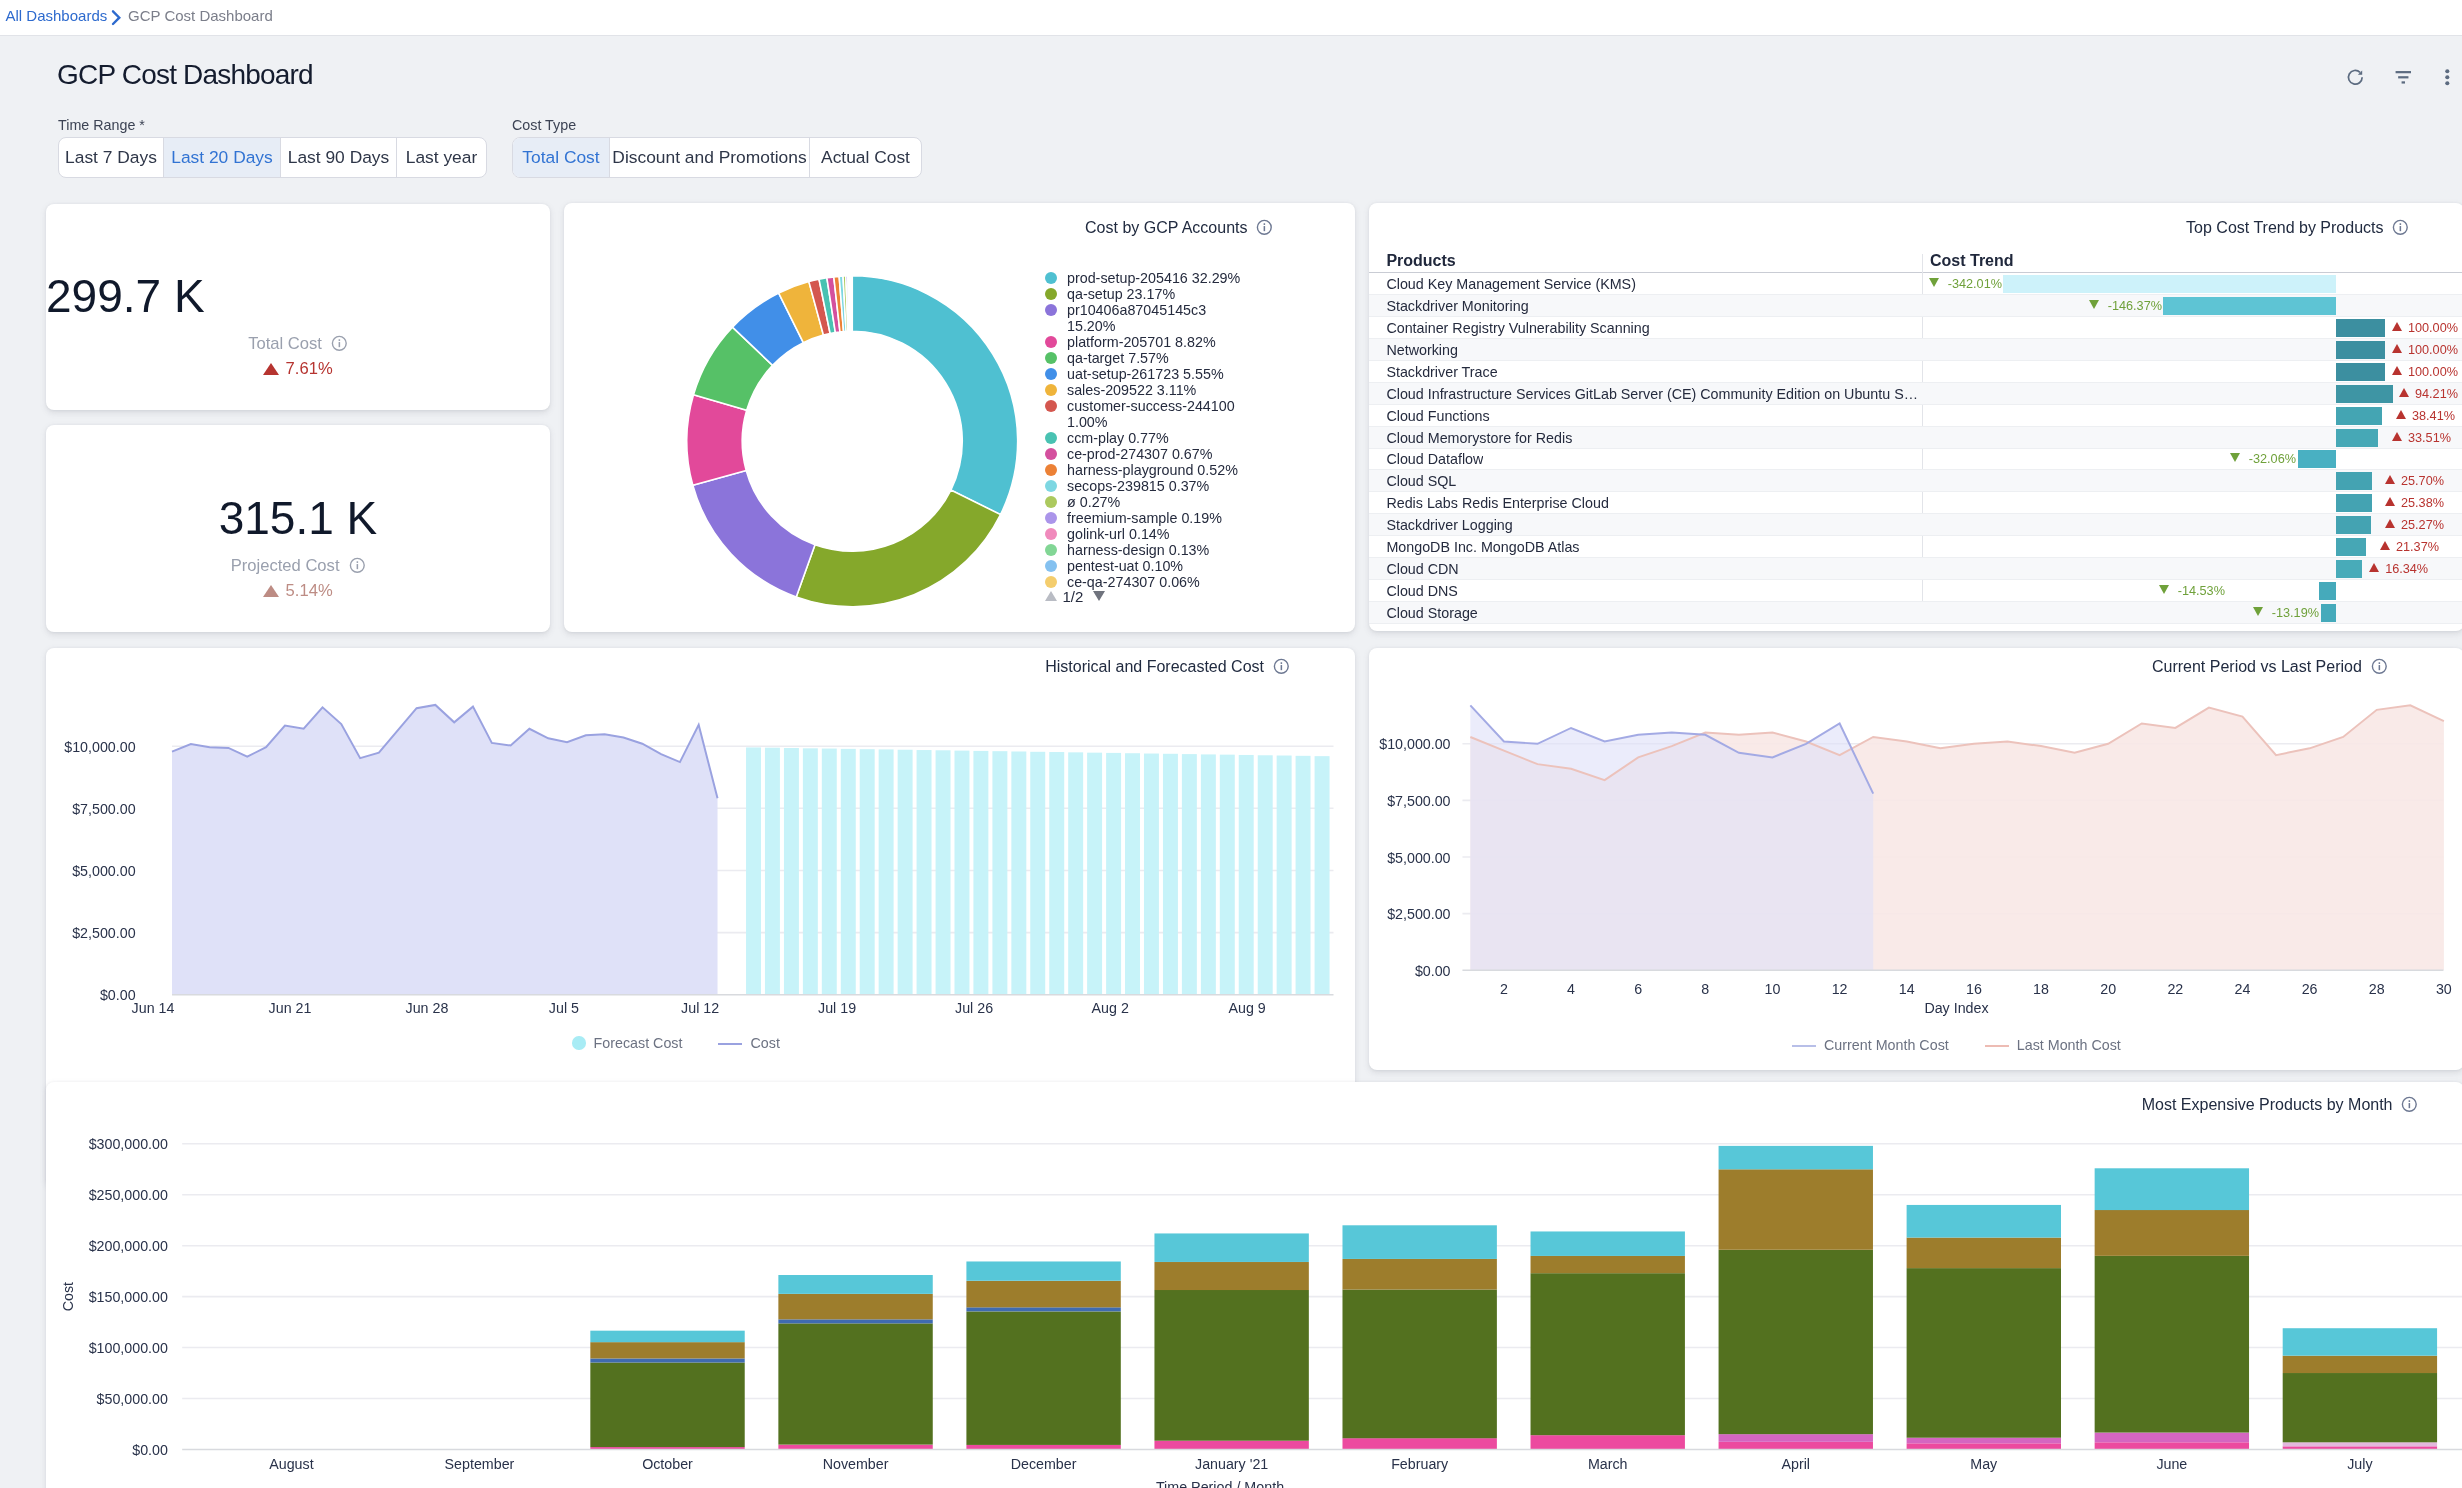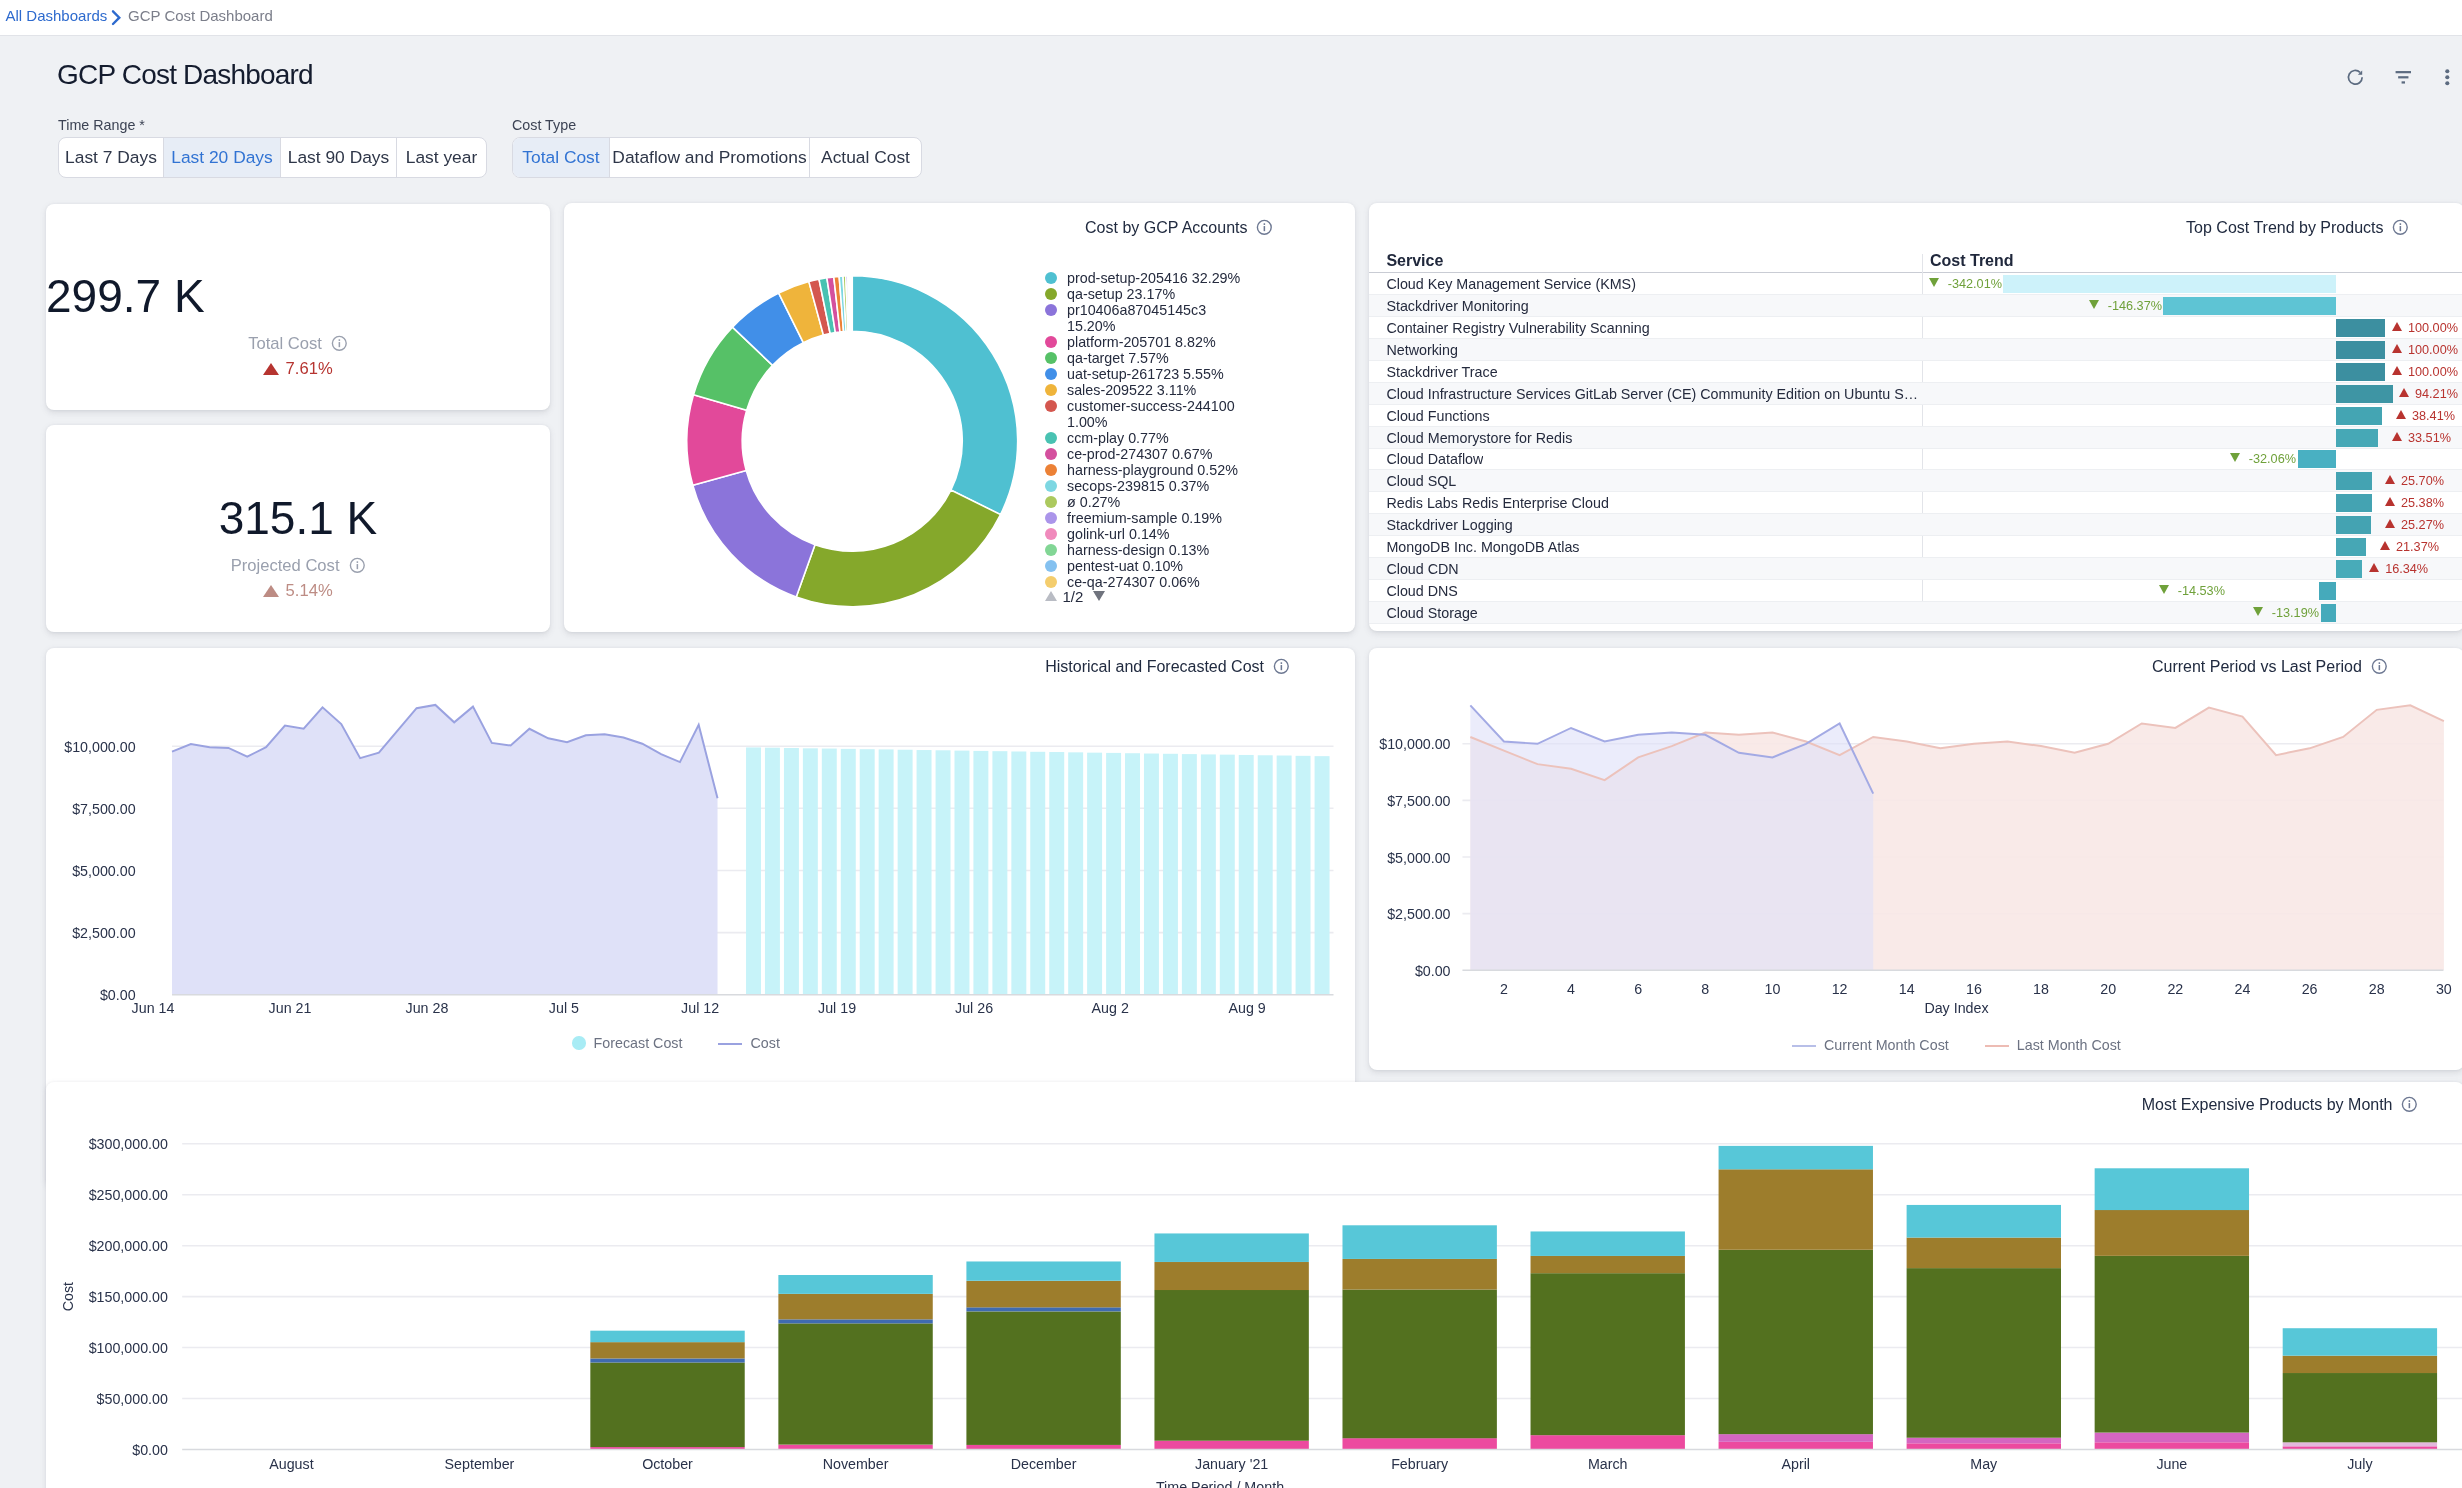--- a/index.html
+++ b/index.html
@@ -41,21 +41,21 @@
 <div style="position:absolute;left:512px;top:117px;font-size:14.3px;color:#3c4354">Cost Type</div>
 
 <div style="position:absolute;left:58px;top:137px;height:41px;background:#fff;border:1.6px solid #d8dae2;border-radius:8px;display:flex;overflow:hidden">
   <div style="width:105px;text-align:center;line-height:38px;font-size:17.4px;white-space:nowrap;color:#2e3648;border-right:1.6px solid #d8dae2">Last 7 Days</div>
   <div style="width:117px;text-align:center;line-height:38px;font-size:17.4px;white-space:nowrap;color:#3173d3;background:#e7edf6;border-right:1.6px solid #d8dae2">Last 20 Days</div>
   <div style="width:116px;text-align:center;line-height:38px;font-size:17.4px;white-space:nowrap;color:#2e3648;border-right:1.6px solid #d8dae2">Last 90 Days</div>
   <div style="width:89px;text-align:center;line-height:38px;font-size:17.4px;white-space:nowrap;color:#2e3648">Last year</div>
 </div>
 <div style="position:absolute;left:512px;top:137px;height:41px;background:#fff;border:1.6px solid #d8dae2;border-radius:8px;display:flex;overflow:hidden">
   <div style="width:97px;text-align:center;line-height:38px;font-size:17.4px;white-space:nowrap;color:#3173d3;background:#e7edf6;border-right:1.6px solid #d8dae2">Total Cost</div>
-  <div style="width:200px;text-align:center;line-height:38px;font-size:17.4px;white-space:nowrap;color:#2e3648;border-right:1.6px solid #d8dae2">Dataflow and Promotions</div>
+  <div style="width:200px;text-align:center;line-height:38px;font-size:17.4px;white-space:nowrap;color:#2e3648;border-right:1.6px solid #d8dae2">Discount and Promotions</div>
   <div style="width:111px;text-align:center;line-height:38px;font-size:17.4px;white-space:nowrap;color:#2e3648">Actual Cost</div>
 </div>
 
 <div class="card" style="left:46px;top:204px;width:504px;height:206px">
   <div style="position:absolute;top:65px;width:100%;text-align:left;font-size:46px;color:#10192b">299.7 K</div>
   <div style="position:absolute;top:130px;width:100%;text-align:center;font-size:16.6px;color:#9aa0ae">Total Cost &nbsp;<svg width="16.6" height="16.6" viewBox="0 0 24 24" style="vertical-align:-2.4px">
         <circle cx="12" cy="12" r="10" fill="none" stroke="#9aa0ae" stroke-width="2"></circle>
         <rect x="11" y="10.2" width="2.2" height="7.4" fill="#9aa0ae"></rect>
         <rect x="11" y="6.2" width="2.2" height="2.4" fill="#9aa0ae"></rect>
       </svg></div>
@@ -124,21 +124,21 @@
     </div>
   </div>
 </div>
 
 <div class="card" style="left:1369px;top:203px;width:1095px;height:428px">
   <div class="ctitle" style="top:16px;left:12px;width:1028px">Top Cost Trend by Products &nbsp;<svg width="16.6" height="16.6" viewBox="0 0 24 24" style="vertical-align:-2.4px">
         <circle cx="12" cy="12" r="10" fill="none" stroke="#6d7892" stroke-width="2"></circle>
         <rect x="11" y="10.2" width="2.2" height="7.4" fill="#6d7892"></rect>
         <rect x="11" y="6.2" width="2.2" height="2.4" fill="#6d7892"></rect>
       </svg></div>
-  <div style="position:absolute;left:17.4px;top:49px;font-size:16px;color:#20283c;font-weight:bold">Service</div>
+  <div style="position:absolute;left:17.4px;top:49px;font-size:16px;color:#20283c;font-weight:bold">Products</div>
   <div style="position:absolute;left:561px;top:49px;font-size:16px;color:#20283c;font-weight:bold">Cost Trend</div>
   <div style="position:absolute;left:0;top:69px;width:1095px;border-top:1.6px solid #c9ccd4"></div>
   <div style="position:absolute;left:553px;top:51px;bottom:9.5px;border-left:1.6px solid #e2e4e9"></div>
   <div style="position:absolute;left:0;top:70px;width:1095px;height:355px;overflow:hidden">
     <div class="trow" style="top:0px;">
         <div class="tname">Cloud Key Management Service (KMS)</div>
         <div style="position:absolute;left:634px;top:2.4px;width:333px;height:17.4px;background:#cdf2fa"></div>
         <div style="position:absolute;left:381px;width:252px;top:0;height:22px;line-height:22px;text-align:right;font-size:12.7px;color:#6fa13a;white-space:nowrap"><span style="display:inline-block;width:0;height:0;border-left:5.5px solid transparent;border-right:5.5px solid transparent;border-top:9.5px solid #6fa13a;margin-right:8.7px;vertical-align:0.8px"></span>-342.01%</div>
       </div>
 <div class="trow" style="top:22px;background:#f7f8fa;">

